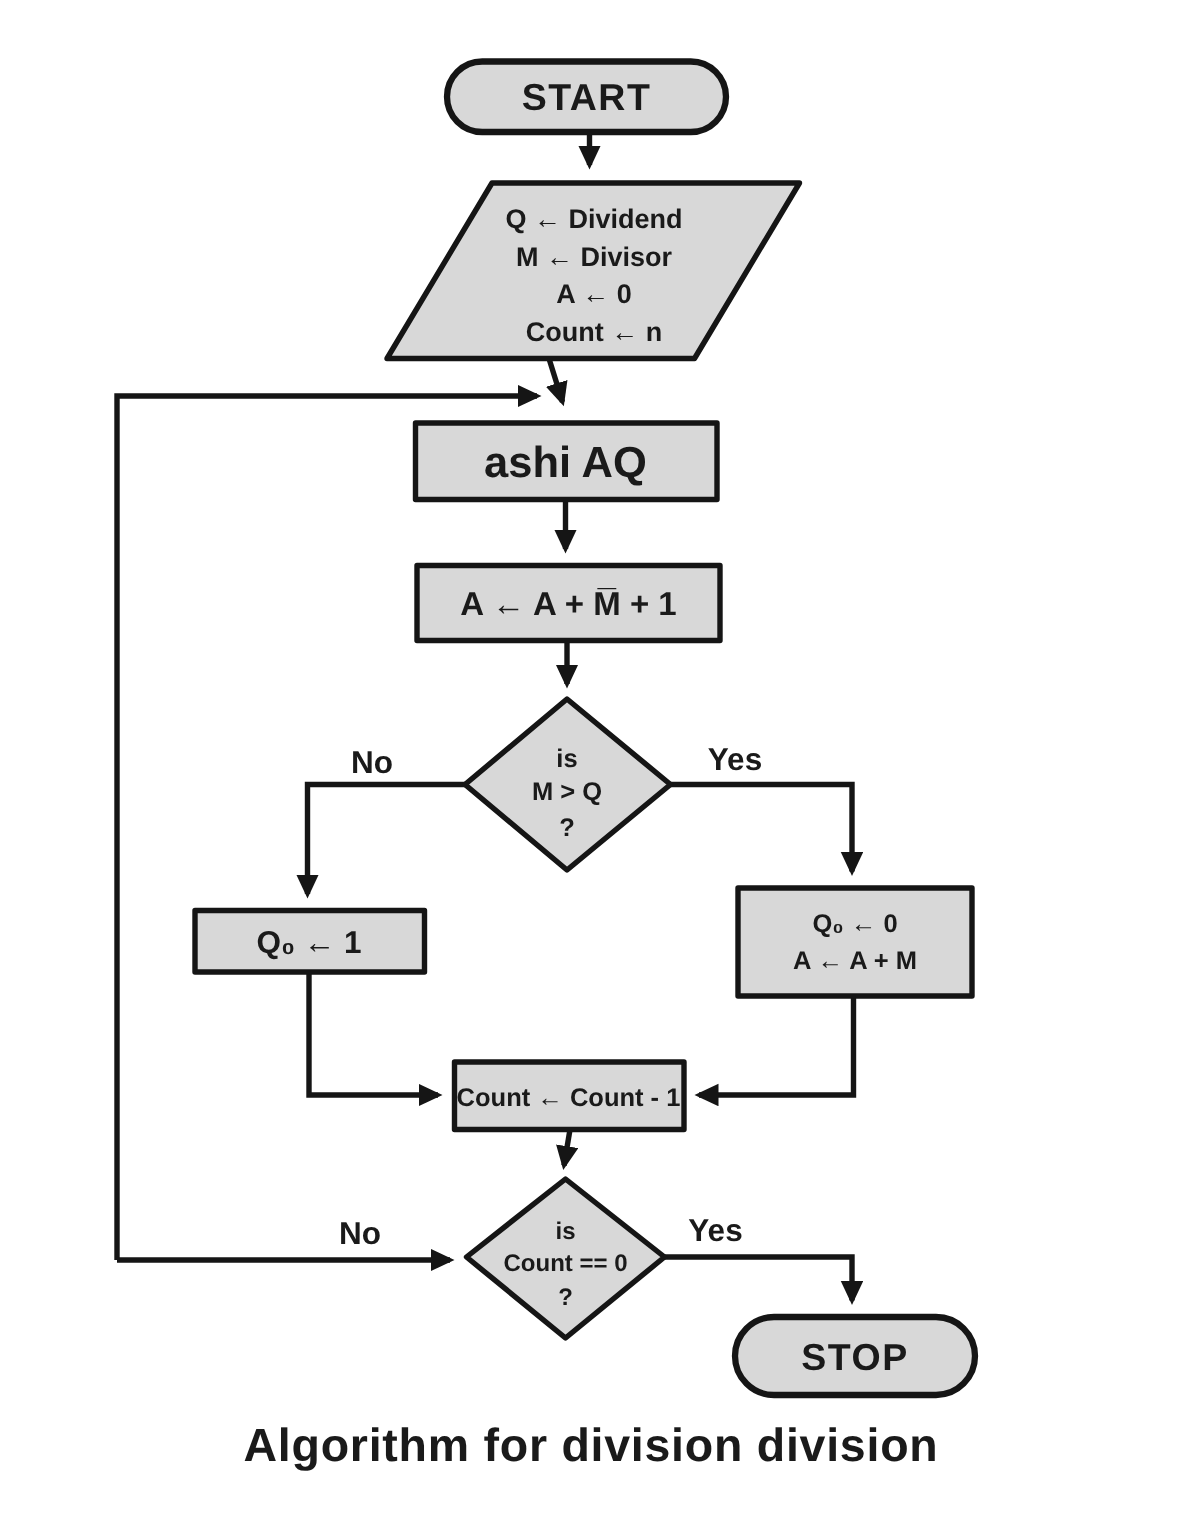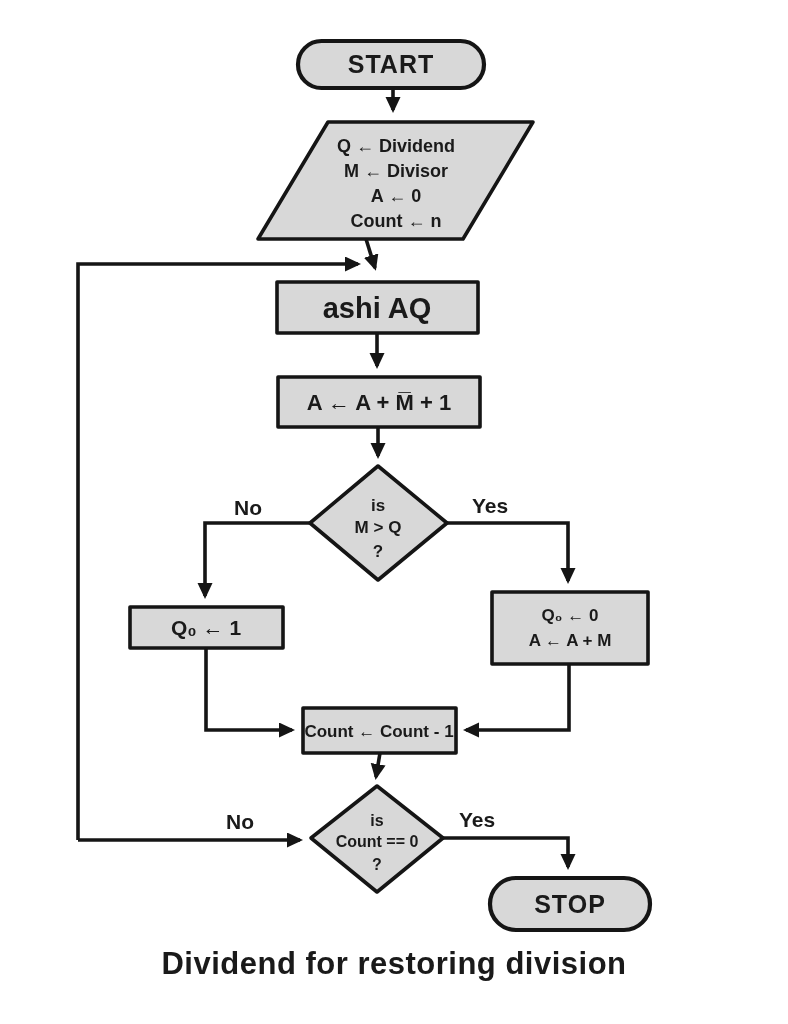--- a/index.html
+++ b/index.html
@@ -147,14 +147,14 @@
 
     <text class="t-branch" x="240" y="829">No</text>
     <text class="t-branch" x="477" y="827">Yes</text>
 
     <g>
       <rect class="shape terminator" x="490" y="878" width="160" height="52" rx="26" ry="26"></rect>
       <text class="t-terminator" x="570" y="913">STOP</text>
     </g>
   </svg>
 
-  <div class="diagram-title">Dividend for restoring division</div>
+  <div class="diagram-title">Algorithm for division division</div>
 </div>
 
 </body></html>

